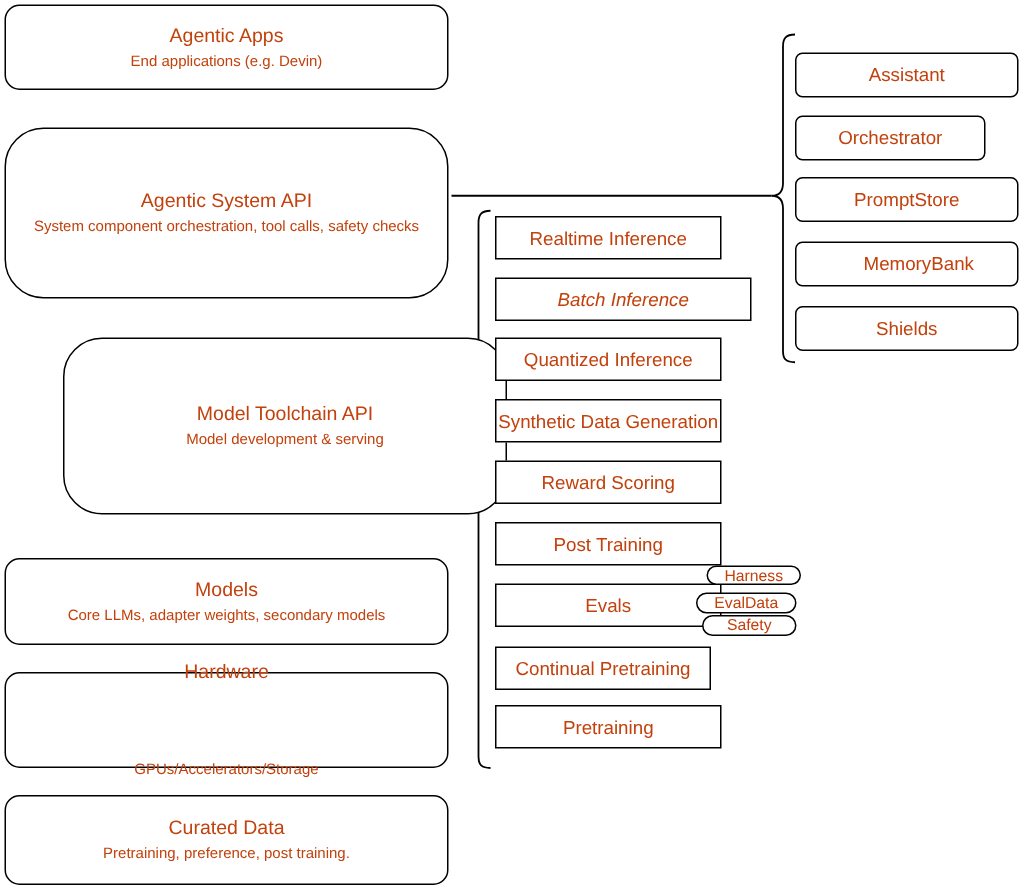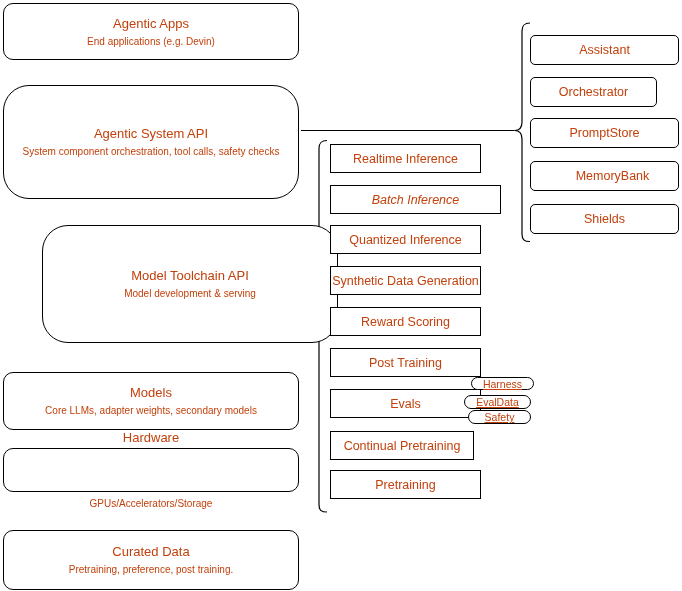--- a/index.html
+++ b/index.html
@@ -52,21 +52,20 @@
     box-sizing: border-box;
     background: #ffffff;
     border: 1px solid #000000;
     border-radius: 999px;
     display: flex;
     align-items: center;
     justify-content: center;
     font-size: 10.5px;
     white-space: nowrap;
     z-index: 3;
-    text-decoration: underline;
   }
 </style>
 </head>
 <body>
 
 <div class="canvas">
 
   <svg class="connectors" viewBox="0 0 682 591" fill="none" stroke="#000000" stroke-width="1.2">
 
     <path d="M 301 130.5 L 514.5 130.5"></path>
@@ -89,21 +88,21 @@
   <div class="node" style="left:3px; top:225px; width:296px; height:118px; border-radius:26px;margin-left:39px;">
     <div class="title">Model Toolchain API</div>
     <div class="subtitle">Model development &amp; serving</div>
   </div>
 
   <div class="node" style="left:3px; top:372px; width:296px; height:58px; border-radius:10px;">
     <div class="title">Models</div>
     <div class="subtitle">Core LLMs, adapter weights, secondary models</div>
   </div>
 
-  <div class="node" style="left:3px; top:448px; width:296px; height:44px; border-radius:10px;gap:48px;">
+  <div class="node" style="left:3px; top:448px; width:296px; height:64px; border-radius:10px;gap:48px;">
     <div class="title">Hardware</div>
     <div class="subtitle">GPUs/Accelerators/Storage</div>
   </div>
 
   <div class="node" style="left:3px; top:530px; width:296px; height:60px; border-radius:10px;">
     <div class="title">Curated Data</div>
     <div class="subtitle">Pretraining, preference, post training.</div>
   </div>
 
   <div class="leaf" style="left:330px; top:144px; width:151px; height:29px;">Realtime Inference</div>

